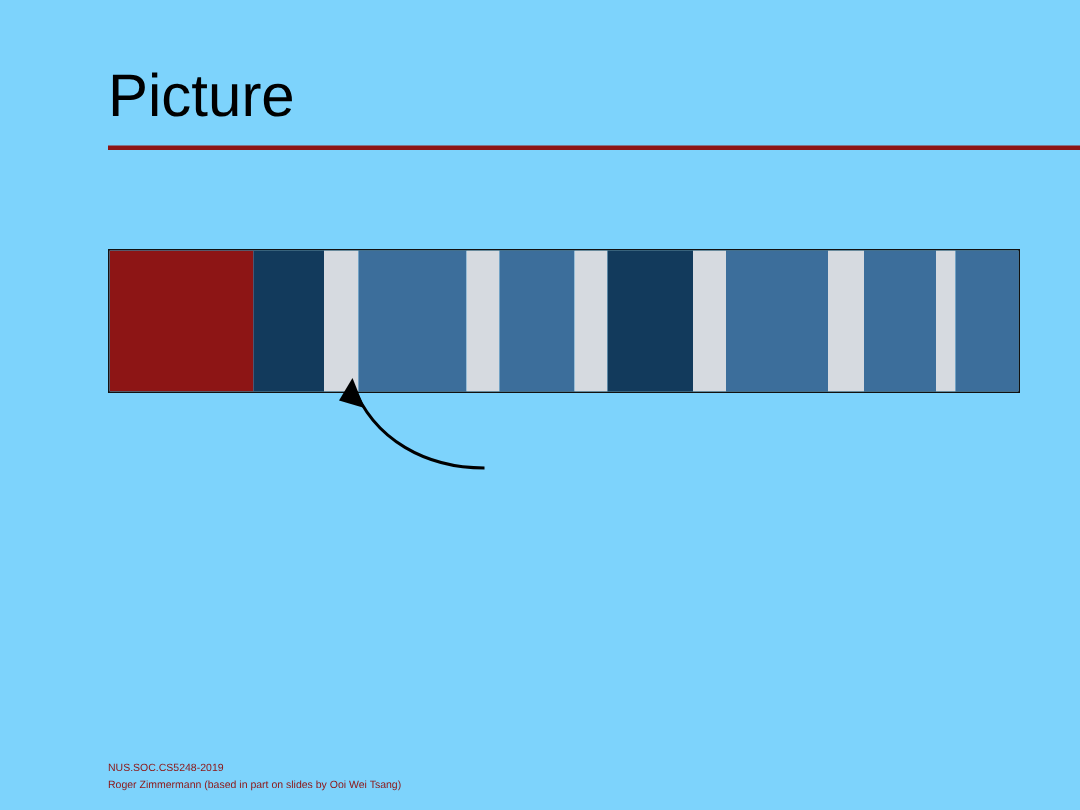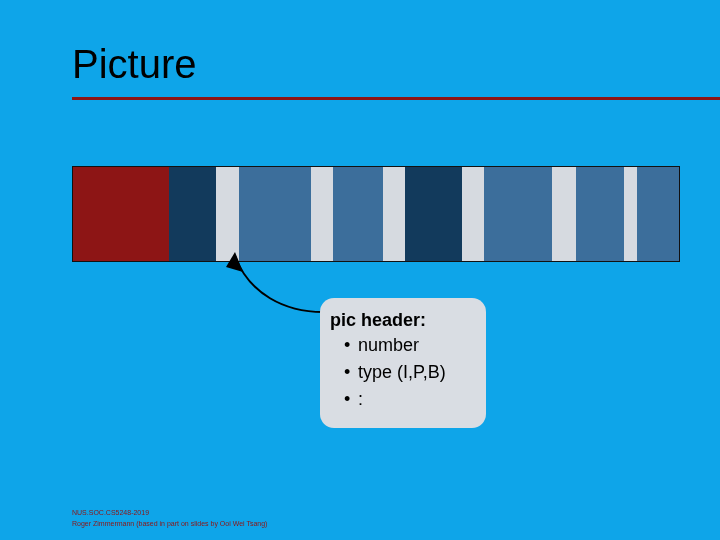--- a/index.html
+++ b/index.html
@@ -12,21 +12,21 @@
     background: #ffffff;
     font-family: "Liberation Sans", sans-serif;
     overflow: hidden;
     position: relative;
   }
   .slide {
     position: absolute;
     left: 0; top: 0;
     width: 720px;
     height: 540px;
-    background: #0ea5e9;
+    background: #7dd3fc;
   }
   
   .title {
     position: absolute;
     left: 72px;
     top: 42px;
     font-size: 40px;
     color: #000000;
     font-family: "Liberation Sans", sans-serif;
     font-weight: normal;
@@ -133,27 +133,19 @@
     <div class="seg" style="background: rgb(60, 110, 155); width: 48px; flex: 0 0 48px;"></div>
     <div class="seg" style="background: rgb(214, 218, 224); width: 13px; flex: 0 0 13px;"></div>
     <div class="seg" style="background: rgb(60, 110, 155); width: 44px; flex: 0 0 44px;"></div>
   </div>
 
   <svg class="arrow-svg" viewBox="0 0 130 110">
     <path d="M 108 62 C 70 62, 34 44, 20 6" stroke="#000000" stroke-width="2" fill="none"></path>
     <polygon points="20,2 28,22 11,17" fill="#000000"></polygon>
   </svg>
 
-  <div class="callout" style="background: rgb(217, 221, 227);">
-    <div class="callout-title">pic header:</div>
-    <ul>
-      <li>number</li>
-      <li>type (I,P,B)</li>
-      <li>:</li>
-    </ul>
-  </div>
 
   <div class="footer">
     <div>NUS.SOC.CS5248-2019</div>
     <div>Roger Zimmermann (based in part on slides by Ooi Wei Tsang)</div>
   </div>
 
 </div>
 
 </body></html>

